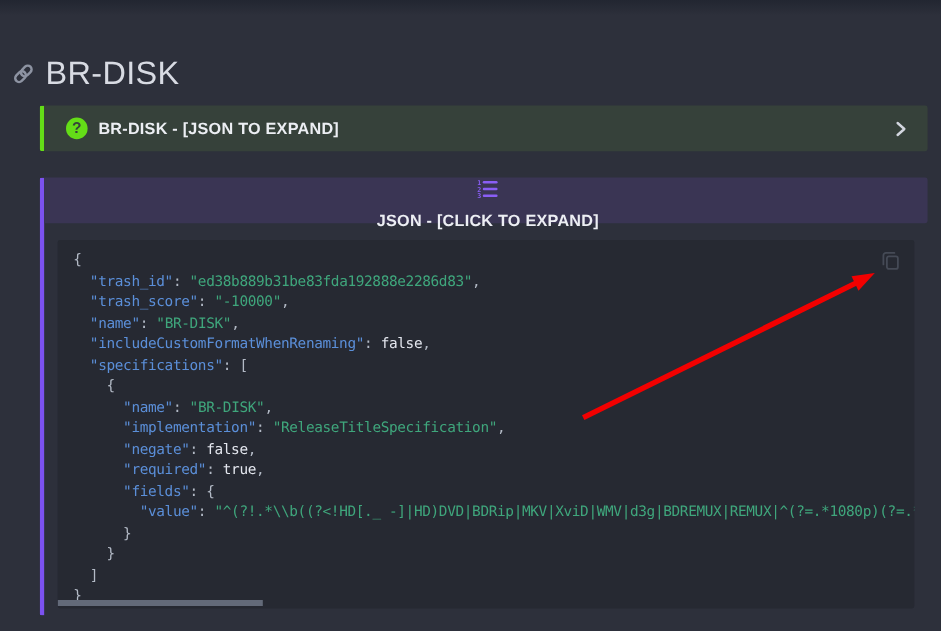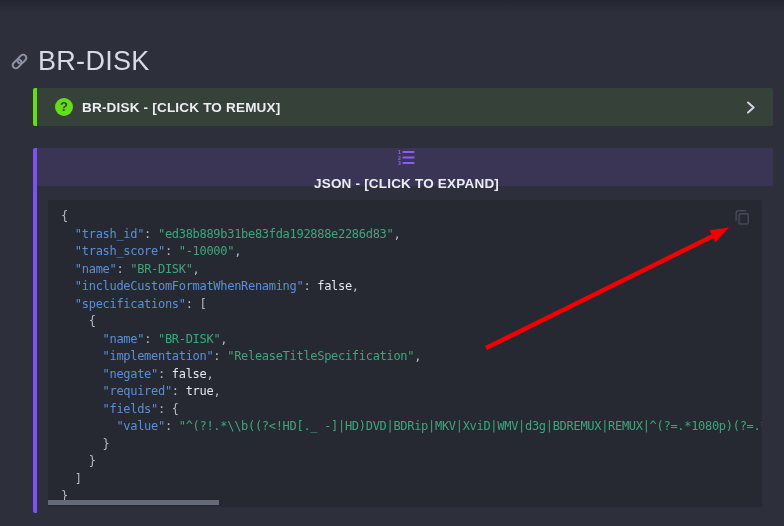--- a/index.html
+++ b/index.html
@@ -101,21 +101,21 @@
       <rect x="1.5" y="8" width="12.5" height="8" rx="4"></rect>
       <rect x="10" y="8" width="12.5" height="8" rx="4"></rect>
     </g>
   </svg>
   <h1>BR-DISK</h1>
 </div>
 
 <div class="adm adm-question">
   <div class="adm-header">
     <span class="q-badge">?</span>
-    <span class="adm-title">BR-DISK - [CLICK TO REMUX]</span>
+    <span class="adm-title">BR-DISK - [JSON TO EXPAND]</span>
     <svg class="adm-chevron" viewBox="0 0 24 24" fill="none" stroke="currentColor" stroke-width="3.2" stroke-linecap="round" stroke-linejoin="round">
       <polyline points="8,4 17,12 8,20"></polyline>
     </svg>
   </div>
 </div>
 
 <div class="adm adm-json" style="border-color: rgb(124, 82, 240);">
   <div class="adm-header">
     <svg class="list-ic" viewBox="0 0 24 24">
       <g stroke="currentColor" stroke-width="2.6" stroke-linecap="round">

